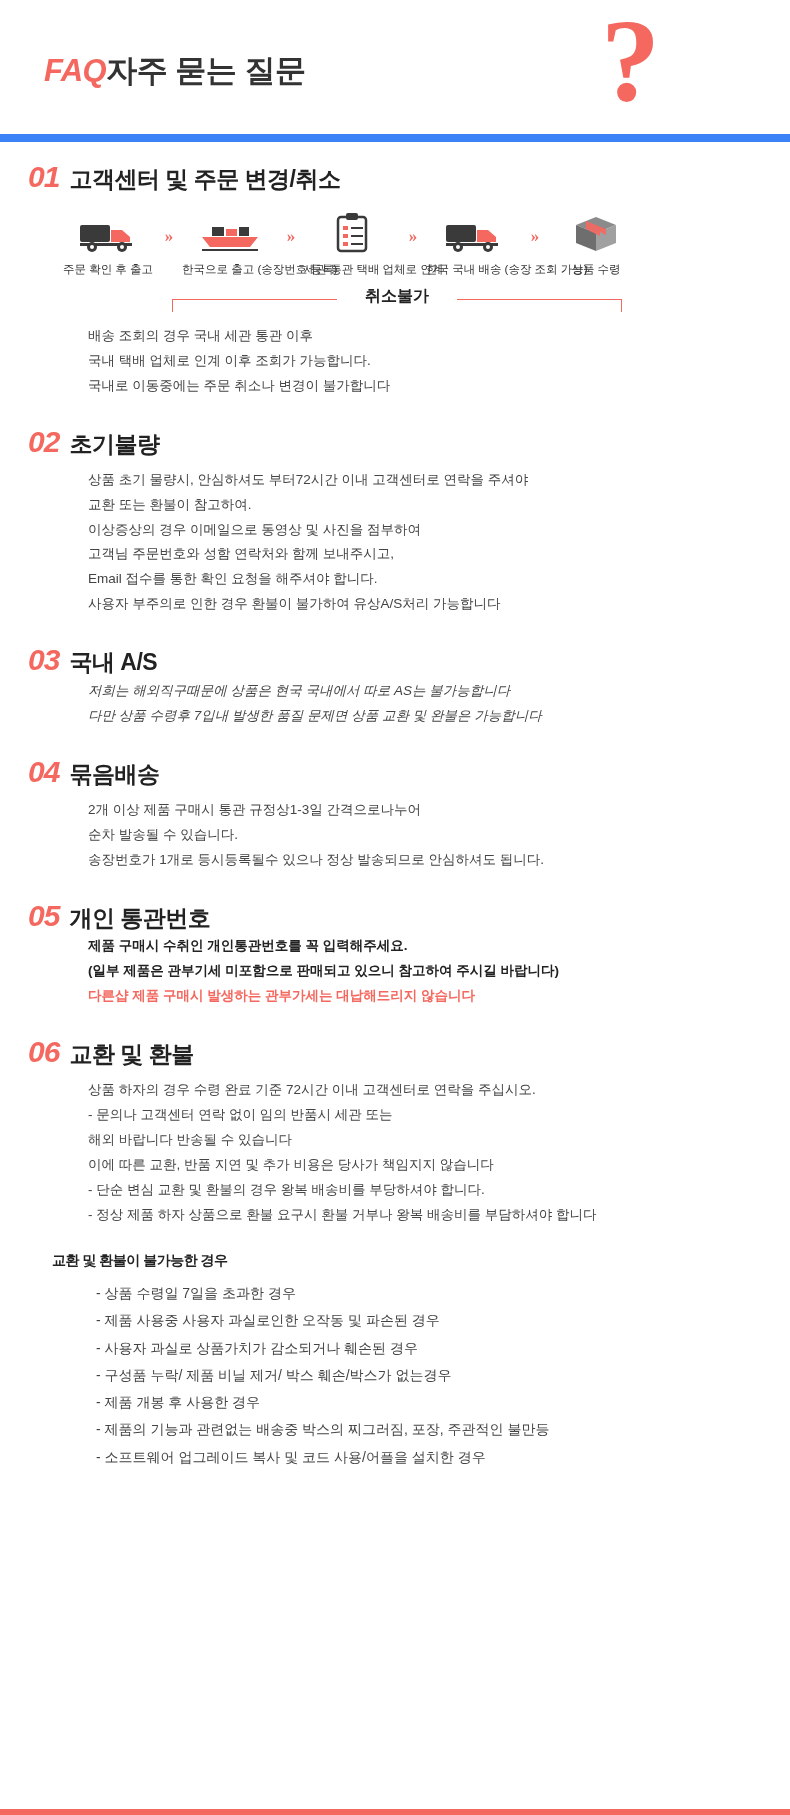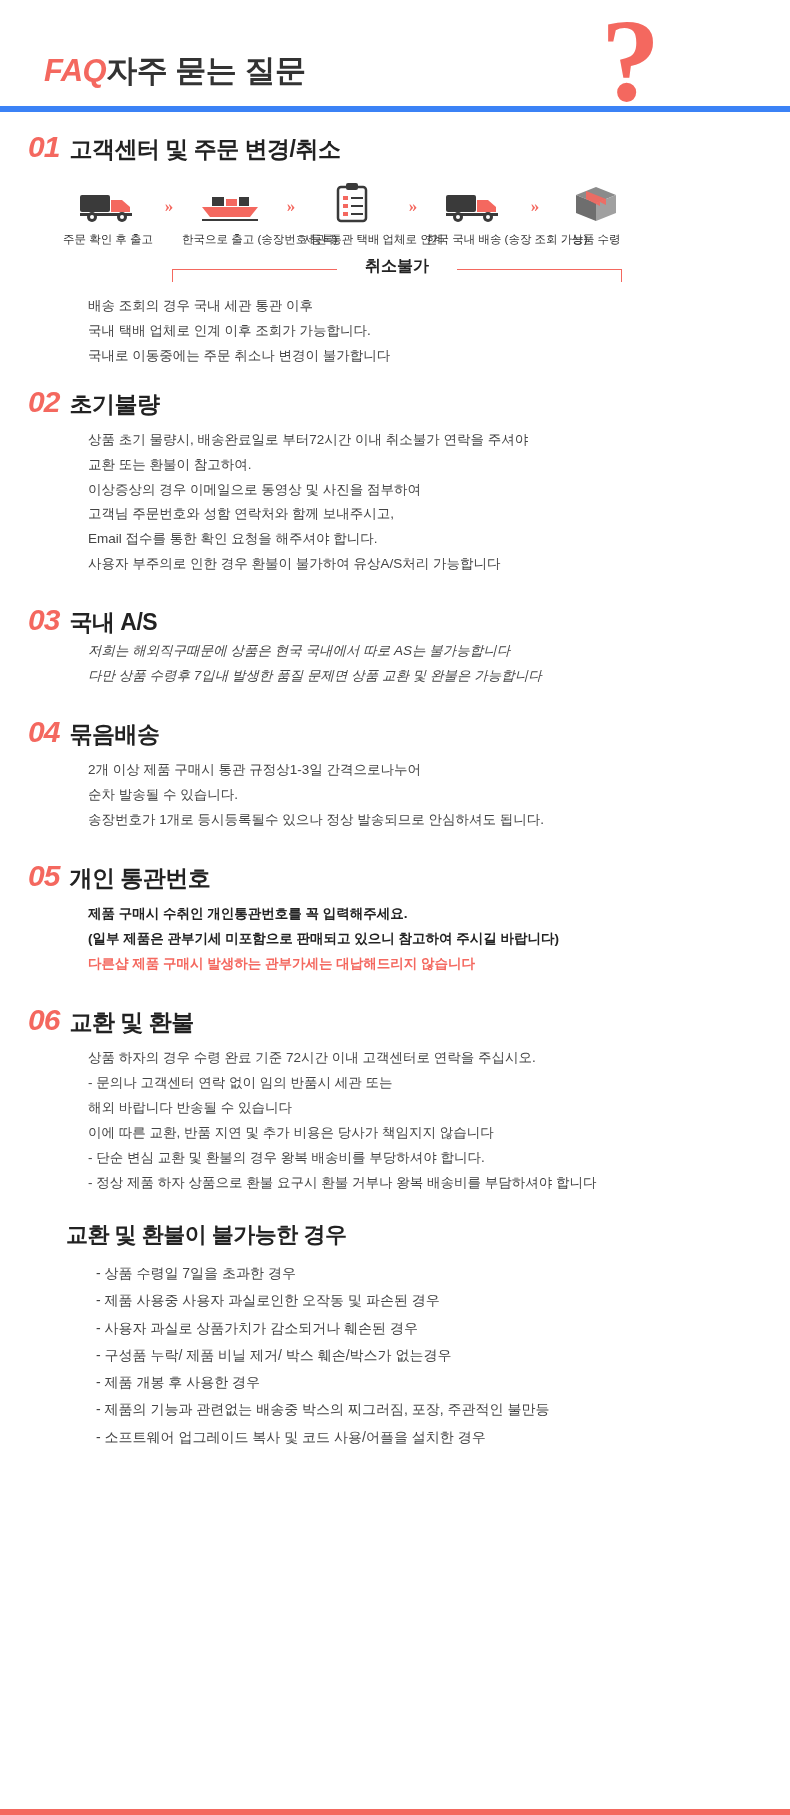--- a/index.html
+++ b/index.html
@@ -18,22 +18,22 @@
   .page {
     width: 790px;
     height: 1815px;
     position: relative;
     background: #fff;
   }
 
   
   .header {
     position: relative;
-    height: 112px;
-    border-bottom: 6px solid #3b82f6;
+    height: 142px;
+    border-bottom: 8px solid #3b82f6;
   }
   .header-title {
     position: absolute;
     left: 44px;
     top: 50px;
     font-size: 31px;
     font-weight: bold;
     letter-spacing: -0.5px;
     white-space: nowrap;
   }
@@ -160,22 +160,22 @@
     font-size: 16px;
     font-weight: bold;
     color: #222;
     background: #fff;
     padding: 0 12px;
     white-space: nowrap;
   }
 
   
   .sub-head {
-    padding-left: 66px;
-    font-size: 22px;
+    padding-left: 52px;
+    font-size: 14px;
     font-weight: bold;
     color: #222;
     letter-spacing: -0.5px;
   }
   .sub-list {
     padding-left: 96px;
     font-size: 14px;
     line-height: 1.95;
     color: #444;
   }
@@ -313,27 +313,27 @@
       </div>
     </div>
 
     <div class="body-text" style="margin-top:8px;">
       <span class="ln">배송 조회의 경우 국내 세관 통관 이후</span>
       <span class="ln">국내 택배 업체로 인계 이후 조회가 가능합니다.</span>
       <span class="ln">국내로 이동중에는 주문 취소나 변경이 불가합니다</span>
     </div>
   </div>
 
-  <div class="section" style="margin-top:16px;">
+  <div class="section" style="margin-top:26px;">
     <div class="sec-head">
       <span class="sec-num">02</span>
       <span class="sec-title">초기불량</span>
     </div>
     <div class="body-text" style="margin-top:8px;">
-      <span class="ln">상품 초기 물량시, 배송완료일로 부터72시간 이내 취소불가 연락을 주셔야</span>
+      <span class="ln">상품 초기 물량시, 안심하셔도 부터72시간 이내 고객센터로 연락을 주셔야</span>
       <span class="ln">교환 또는 환불이 참고하여.</span>
       <span class="ln">이상증상의 경우 이메일으로 동영상 및 사진을 점부하여</span>
       <span class="ln">고객님 주문번호와 성함 연락처와 함께 보내주시고,</span>
       <span class="ln">Email 접수를 통한 확인 요청을 해주셔야 합니다.</span>
       <span class="ln">사용자 부주의로 인한 경우 환불이 불가하여 유상A/S처리 가능합니다</span>
     </div>
   </div>
 
   <div class="section" style="margin-top:26px;">
     <div class="sec-head">
@@ -356,21 +356,21 @@
       <span class="ln">순차 발송될 수 있습니다.</span>
       <span class="ln">송장번호가 1개로 등시등록될수 있으나 정상 발송되므로 안심하셔도 됩니다.</span>
     </div>
   </div>
 
   <div class="section" style="margin-top:26px;">
     <div class="sec-head">
       <span class="sec-num">05</span>
       <span class="sec-title">개인 통관번호</span>
     </div>
-    <div class="body-text" style="margin-top:8px;">
+    <div class="body-text" style="">
       <span class="ln bold">제품 구매시 수취인 개인통관번호를 꼭 입력해주세요.</span>
       <span class="ln bold">(일부 제품은 관부기세 미포함으로 판매되고 있으니 참고하여 주시길 바랍니다)</span>
       <span class="ln red">다른샵 제품 구매시 발생하는 관부가세는 대납해드리지 않습니다</span>
     </div>
   </div>
 
   <div class="section" style="margin-top:26px;">
     <div class="sec-head">
       <span class="sec-num">06</span>
       <span class="sec-title">교환 및 환불</span>

